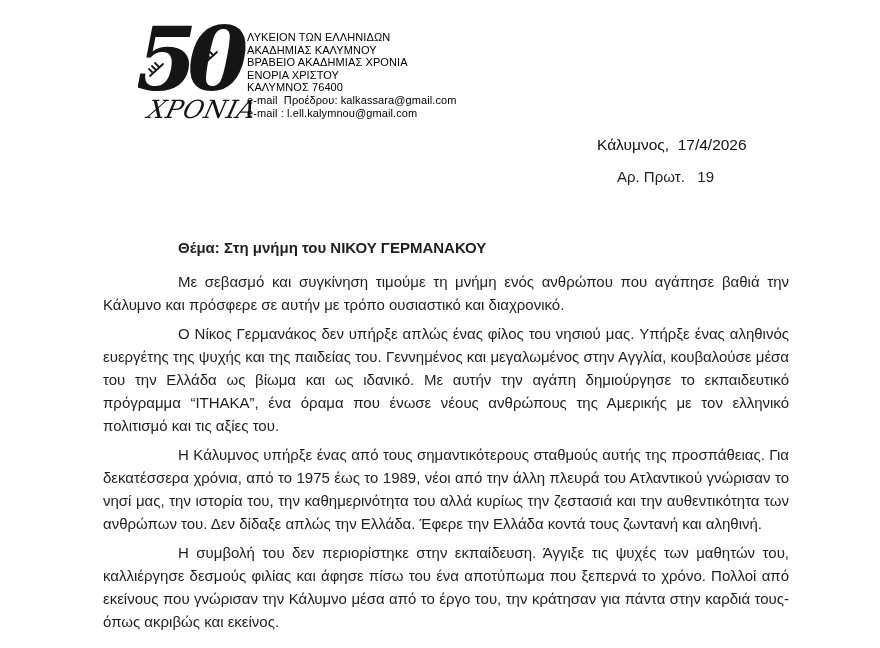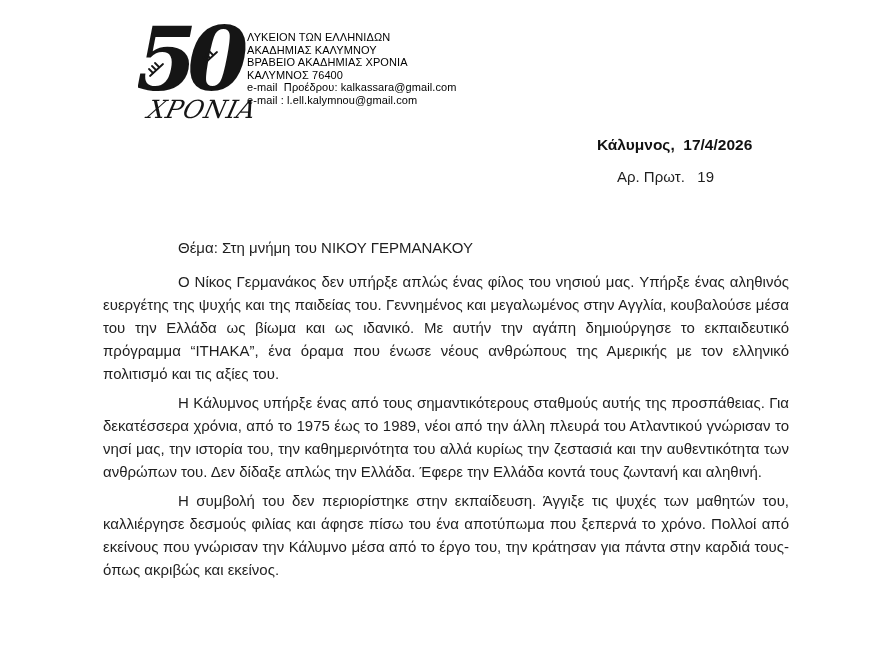--- a/index.html
+++ b/index.html
@@ -35,21 +35,21 @@
     color: #000000;
     letter-spacing: 0.1px;
     white-space: pre;
   }
   
   .place-date {
     position: absolute;
     left: 597px;
     top: 136px;
     font-size: 15.5px;
-    font-weight: bold;
+    font-weight: normal;
     color: #111111;
     white-space: pre;
   }
   .protocol {
     position: absolute;
     left: 617px;
     top: 168px;
     font-size: 15px;
     color: #1f1f1f;
     white-space: pre;
@@ -60,20 +60,21 @@
     left: 103px;
     top: 236px;
     width: 686px;
     font-size: 15px;
     line-height: 23px;
     color: #1f1f1f;
   }
   .subject {
     margin: 0 0 11px 0;
     text-indent: 75px;
+    font-weight: bold;
   }
   .letter-body p.para {
     margin: 0 0 6px 0;
     text-align: justify;
     text-indent: 75px;
   }
 </style>
 </head>
 <body>
 
@@ -97,26 +98,28 @@
     <g transform="translate(8,106) skewX(-14)">
       <text x="0" y="0" font-family="DejaVu Serif, serif" font-style="italic" font-size="25" letter-spacing="0.5" fill="#151515">ΧΡΟΝΙΑ</text>
     </g>
   </svg>
 </div>
 
 <div class="lh-text">
   <div class="lh-line">ΛΥΚΕΙΟΝ ΤΩΝ ΕΛΛΗΝΙΔΩΝ</div>
   <div class="lh-line">ΑΚΑΔΗΜΙΑΣ ΚΑΛΥΜΝΟΥ</div>
   <div class="lh-line">ΒΡΑΒΕΙΟ ΑΚΑΔΗΜΙΑΣ ΧΡΟΝΙΑ</div>
+  <div class="lh-line">ΕΝΟΡΙΑ ΧΡΙΣΤΟΥ</div>
   <div class="lh-line">ΚΑΛΥΜΝΟΣ 76400</div>
   <div class="lh-line">e-mail  Προέδρου: kalkassara@gmail.com</div>
   <div class="lh-line">e-mail : l.ell.kalymnou@gmail.com</div>
 </div>
 
 <div class="place-date">Κάλυμνος,  17/4/2026</div>
 <div class="protocol">Αρ. Πρωτ.   19</div>
 
 <main class="letter-body">
   <p class="subject">Θέμα: Στη μνήμη του ΝΙΚΟΥ ΓΕΡΜΑΝΑΚΟΥ</p>
+  <p class="para">Με σεβασμό και συγκίνηση τιμούμε τη μνήμη ενός ανθρώπου που αγάπησε βαθιά την Κάλυμνο και πρόσφερε σε αυτήν με τρόπο ουσιαστικό και διαχρονικό.</p>
   <p class="para">Ο Νίκος Γερμανάκος δεν υπήρξε απλώς ένας φίλος του νησιού μας. Υπήρξε ένας αληθινός ευεργέτης της ψυχής και της παιδείας του. Γεννημένος και μεγαλωμένος στην Αγγλία, κουβαλούσε μέσα του την Ελλάδα ως βίωμα και ως ιδανικό. Με αυτήν την αγάπη δημιούργησε το εκπαιδευτικό πρόγραμμα “ITHAKA”, ένα όραμα που ένωσε νέους ανθρώπους της Αμερικής με τον ελληνικό πολιτισμό και τις αξίες του.</p>
   <p class="para">Η Κάλυμνος υπήρξε ένας από τους σημαντικότερους σταθμούς αυτής της προσπάθειας. Για δεκατέσσερα χρόνια, από το 1975 έως το 1989, νέοι από την άλλη πλευρά του Ατλαντικού γνώρισαν το νησί μας, την ιστορία του, την καθημερινότητα του αλλά κυρίως την ζεστασιά και την αυθεντικότητα των ανθρώπων του. Δεν δίδαξε απλώς την Ελλάδα. Έφερε την Ελλάδα κοντά τους ζωντανή και αληθινή.</p>
   <p class="para">Η συμβολή του δεν περιορίστηκε στην εκπαίδευση. Άγγιξε τις ψυχές των μαθητών του, καλλιέργησε δεσμούς φιλίας και άφησε πίσω του ένα αποτύπωμα που ξεπερνά το χρόνο. Πολλοί από εκείνους που γνώρισαν την Κάλυμνο μέσα από το έργο του, την κράτησαν για πάντα στην καρδιά τους- όπως ακριβώς και εκείνος.</p>
 </main>
 
 </body></html>

